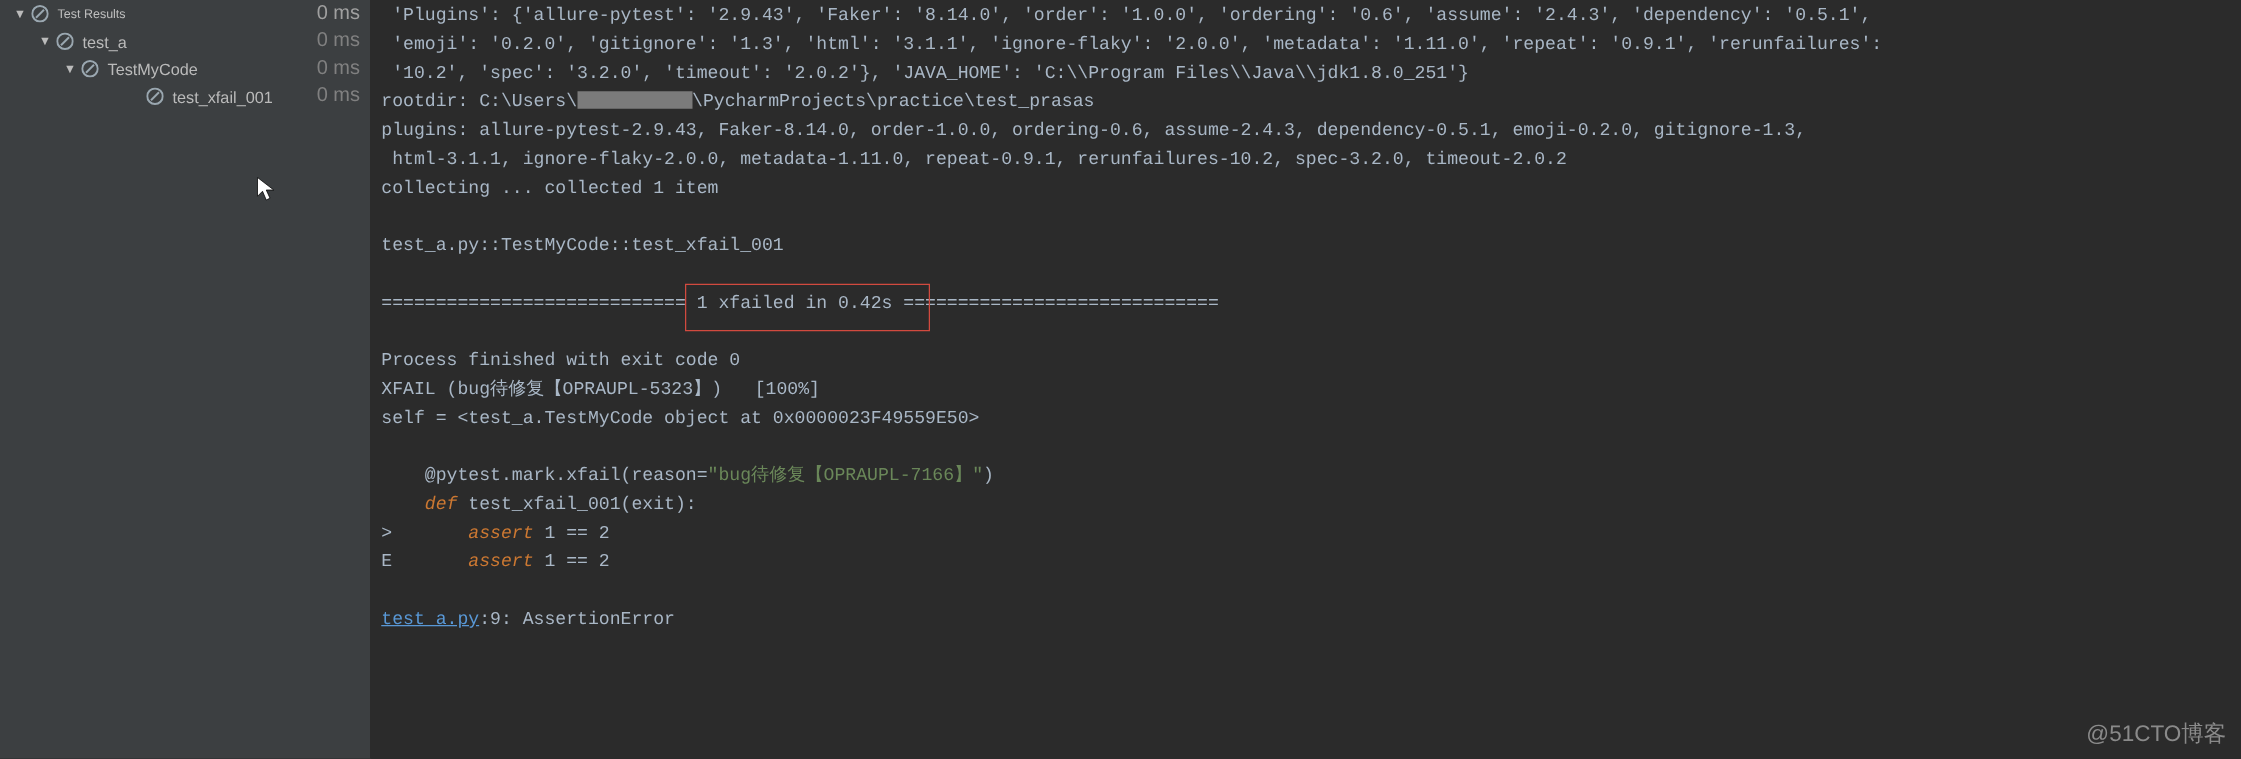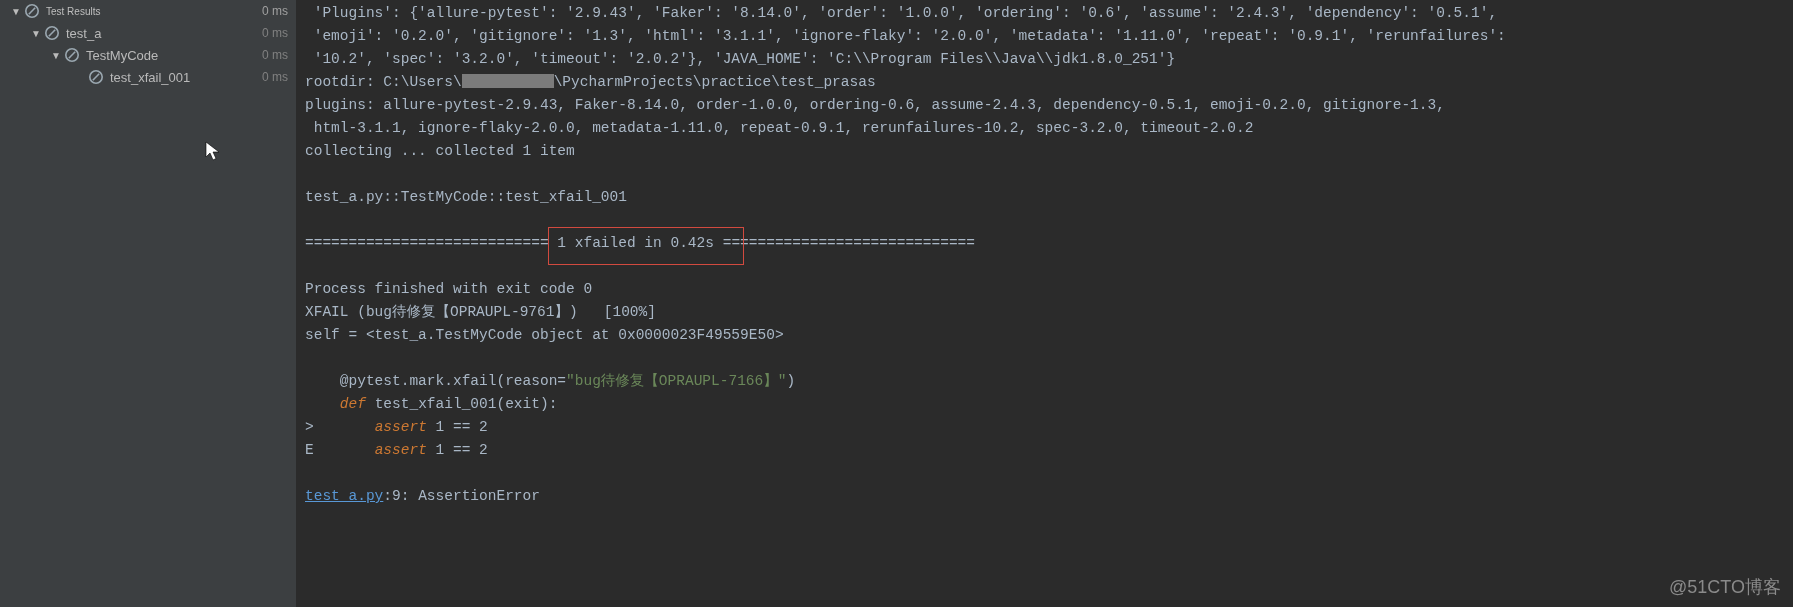--- a/index.html
+++ b/index.html
@@ -49,28 +49,28 @@
     justify-content: center;
     margin-right: 6px;
   }
   .tree-row .label {
     flex: 0 0 auto;
     color: #bababa;
   }
   .tree-row .spacer { flex: 1; }
   .tree-row .time {
     color: #808080;
-    font-size: 12px;
+    font-size: 16px;
   }
   .row-root { padding-left: 10px; }
   .row-root .label { color: #bfbfbf; font-size: 10px; }
   .row-root .time { color: #a0a0a0; }
   .row-l1 { padding-left: 30px; }
   .row-l2 { padding-left: 50px; }
-  .row-l3 { padding-left: 88px; }
+  .row-l3 { padding-left: 116px; }
   .console {
     flex: 1;
     background: #2b2b2b;
     padding: 2px 8px 8px 8px;
     font-family: "Consolas", "Courier New", monospace;
     font-size: 14.5px;
     line-height: 23px;
     color: #a9b7c6;
     white-space: pre;
     overflow: hidden;
@@ -172,21 +172,21 @@
 <span>rootdir: C:\Users\</span><span class="mask"></span><span>\PycharmProjects\practice\test_prasas</span>
 <span>plugins: allure-pytest-2.9.43, Faker-8.14.0, order-1.0.0, ordering-0.6, assume-2.4.3, dependency-0.5.1, emoji-0.2.0, gitignore-1.3,</span>
 <span> html-3.1.1, ignore-flaky-2.0.0, metadata-1.11.0, repeat-0.9.1, rerunfailures-10.2, spec-3.2.0, timeout-2.0.2</span>
 <span>collecting ... collected 1 item</span>
 <span></span>
 <span>test_a.py::TestMyCode::test_xfail_001 </span>
 <span></span>
 <span>============================ </span><span>1 xfailed in 0.42s</span><span> =============================</span>
 <span></span>
 <span>Process finished with exit code 0</span>
-<span>XFAIL (bug待修复【OPRAUPL-9761】)   [100%]</span>
+<span>XFAIL (bug待修复【OPRAUPL-5323】)   [100%]</span>
 <span>self = &lt;test_a.TestMyCode object at 0x0000023F49559E50&gt;</span>
 <span></span>
 <span>    @pytest.mark.xfail(reason=</span><span class="str">"bug待修复【OPRAUPL-7166】"</span><span>)</span>
 <span>    </span><span class="kw">def </span><span>test_xfail_001(exit):</span>
 <span>&gt;       </span><span class="kw">assert </span><span>1 == 2</span>
 <span>E       </span><span class="kw">assert </span><span>1 == 2</span>
 <span></span>
 <span class="link">test_a.py</span><span>:9: AssertionError</span></div>
 
 </div>

